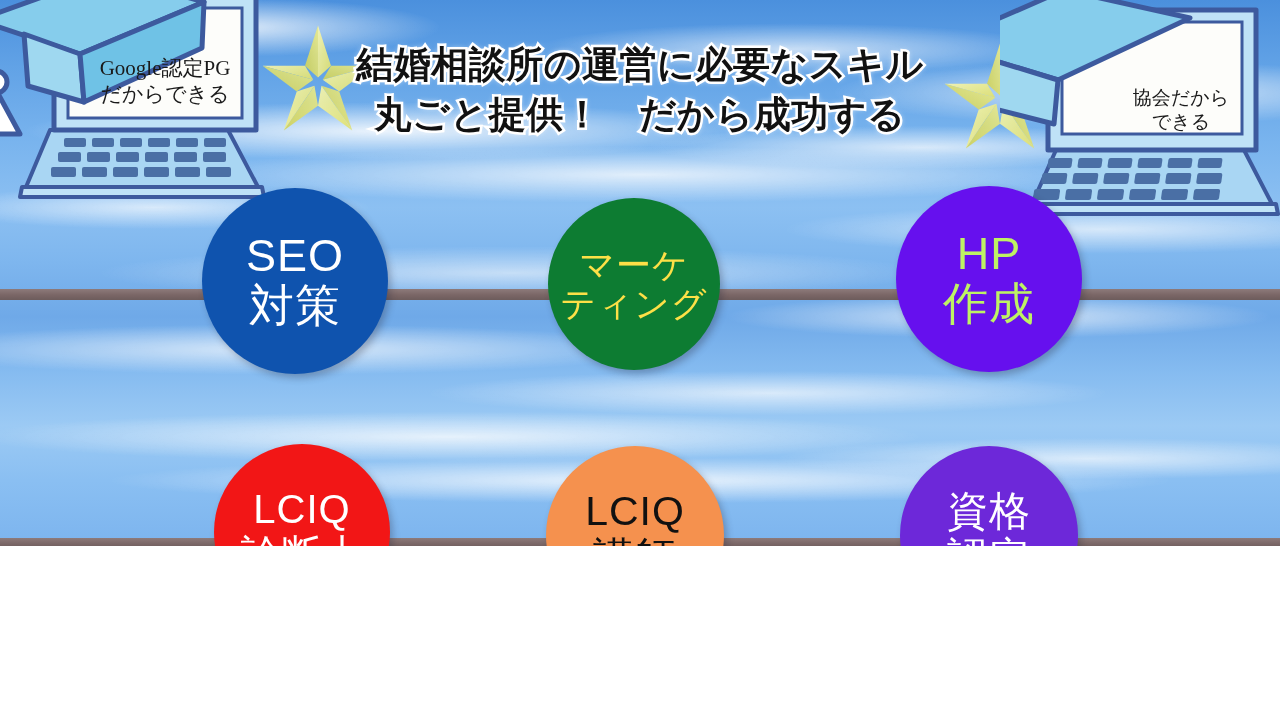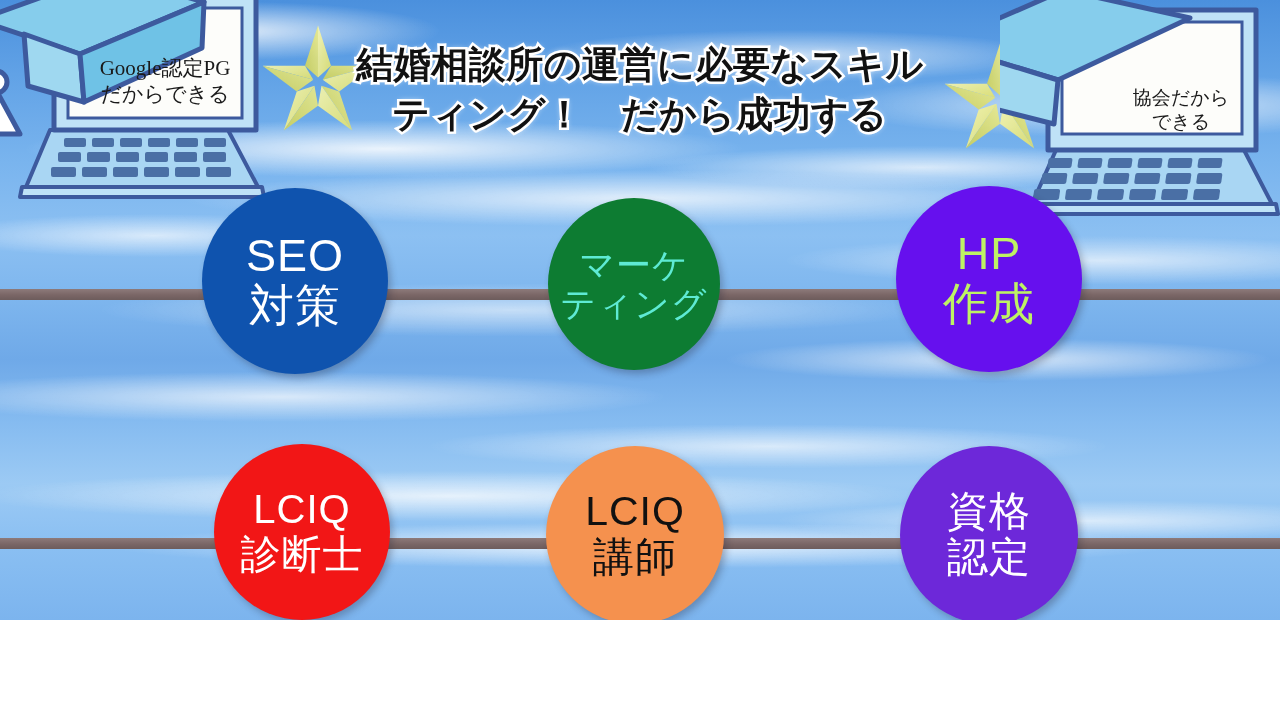--- a/index.html
+++ b/index.html
@@ -8,21 +8,21 @@
     padding: 0;
     background: #ffffff;
   }
   body {
     font-family: "Liberation Sans", "DejaVu Sans", sans-serif;
   }
 
   #slide {
     position: relative;
     width: 1280px;
-    height: 620px;
+    height: 546px;
     overflow: hidden;
     background: #5e9fe0;
   }
 
   
   .sky {
     position: absolute;
     inset: 0;
     background:
       linear-gradient(180deg,
@@ -161,21 +161,21 @@
     left: 202px; top: 188px;
     width: 186px; height: 186px;
     background: #0f53ae;
     color: #ffffff;
     font-size: 45px;
   }
   .bubble-marketing {
     left: 548px; top: 198px;
     width: 172px; height: 172px;
     background: #0d7c32;
-    color: #5eead4;
+    color: #fde047;
     font-size: 35px;
   }
   .bubble-hp {
     left: 896px; top: 186px;
     width: 186px; height: 186px;
     background: #6610ee;
     color: #bef264;
     font-size: 45px;
   }
   .bubble-shindanshi {
@@ -332,21 +332,21 @@
 
       <path d="M-46 52 L-46 118" stroke="#3d5a9e" stroke-width="6" fill="none"></path>
       <circle cx="-46" cy="126" r="11" fill="#ffffff" stroke="#3d5a9e" stroke-width="5"></circle>
       <path d="M-46 134 L-70 178 L-22 178 Z" fill="#ffffff" stroke="#3d5a9e" stroke-width="5" stroke-linejoin="round"></path>
     </svg>
   </div>
   <div class="laptop-screen-text screen-text-right">協会だから
 できる</div>
 
   <div class="headline">結婚相談所の運営に必要なスキル
-ティング！　だから成功する</div>
+丸ごと提供！　だから成功する</div>
 
   <div class="bubble bubble-seo">SEO
 対策</div>
 
   <div class="bubble bubble-marketing">マーケ
 ティング</div>
 
   <div class="bubble bubble-hp">HP
 作成</div>
 

